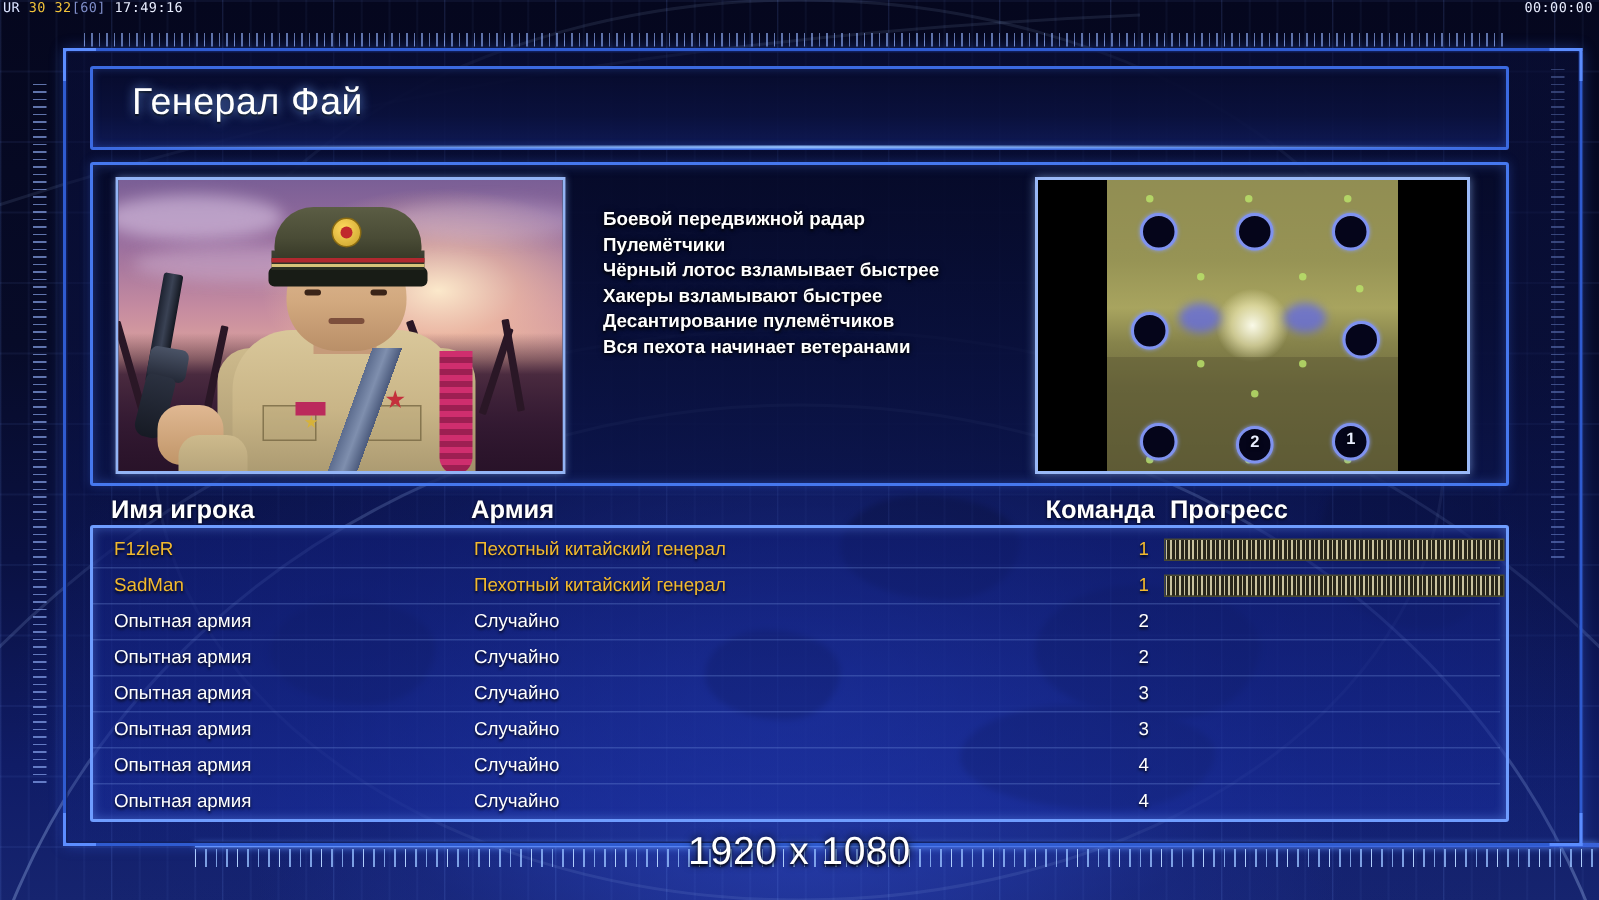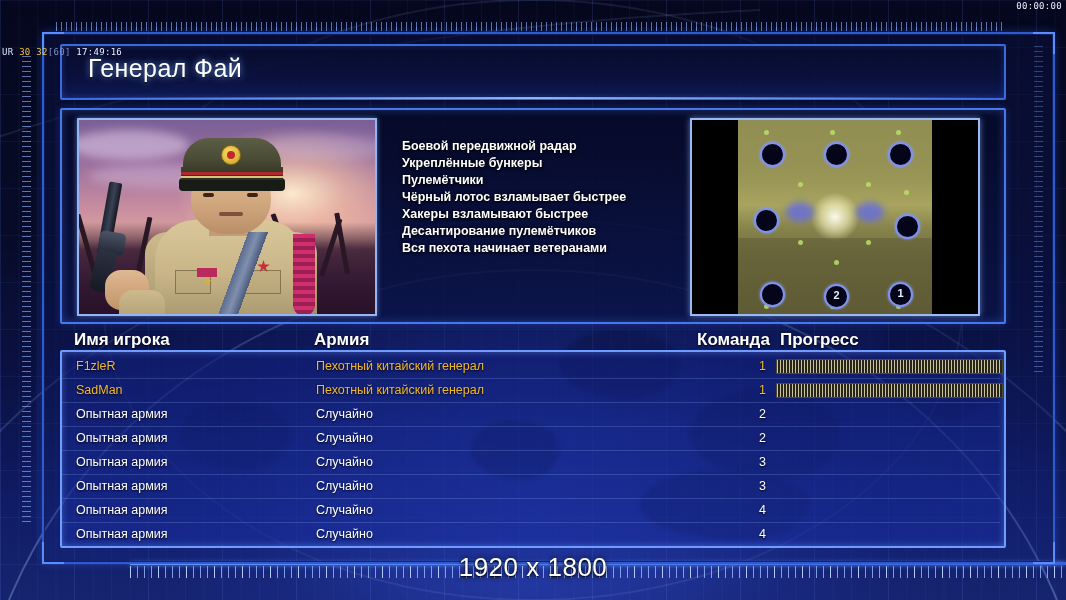--- a/index.html
+++ b/index.html
@@ -36,21 +36,21 @@
     background-image:linear-gradient(to right, rgba(120,160,255,.05) 1px, transparent 1px);
     background-size:18.5px 100%;
   }
 
   
   .globe{position:absolute;inset:0;pointer-events:none;}
 
   
   .topbar{position:absolute;left:0;top:0;width:1066px;height:13px;z-index:40;
           font-family:"DejaVu Sans Mono","Liberation Mono",monospace;font-size:9px;line-height:13px;letter-spacing:.3px;}
-  .topbar .tl{position:absolute;left:2px;top:0;white-space:nowrap;margin-top:46px;}
+  .topbar .tl{position:absolute;left:2px;top:0;white-space:nowrap;}
   .topbar .tr{position:absolute;right:4px;top:0;color:#e8edff;}
   .fps-a{color:#d9e2ff;}
   .fps-b{color:#f0c23a;}
   .fps-c{color:#f0c23a;}
   .fps-d{color:#7f8ec9;}
   .fps-t{color:#e9eeff;}
 
   
   .ruler{position:absolute;overflow:hidden;pointer-events:none;}
   .ruler.h{height:9px;background:
@@ -305,21 +305,20 @@
         <div class="gun-barrel"></div>
         <div class="gun-cyl"></div>
         <div class="gun-grip"></div>
         <div class="of-hand"></div>
         <div class="of-arm"></div>
       </div>
 
       <div class="abilities">
         <ul>
           <li>Боевой передвижной радар</li>
-          <li>Укреплённые бункеры</li>
           <li>Пулемётчики</li>
           <li>Чёрный лотос взламывает быстрее</li>
           <li>Хакеры взламывают быстрее</li>
           <li>Десантирование пулемётчиков</li>
           <li>Вся пехота начинает ветеранами</li>
         </ul>
       </div>
 
       <div class="minimap-frame">
         <div class="mm-img">
@@ -431,15 +430,15 @@
 
       <div class="prow" style="top:170px;">
         <div class="c c-name ai">Опытная армия</div>
         <div class="c c-army ai">Случайно</div>
         <div class="c c-team ai">4</div>
       </div>
 
     </div>
   </div>
 
-  <div class="res-label">1920 x 1800</div>
+  <div class="res-label">1920 x 1080</div>
 
 </div>
 
 </body></html>

